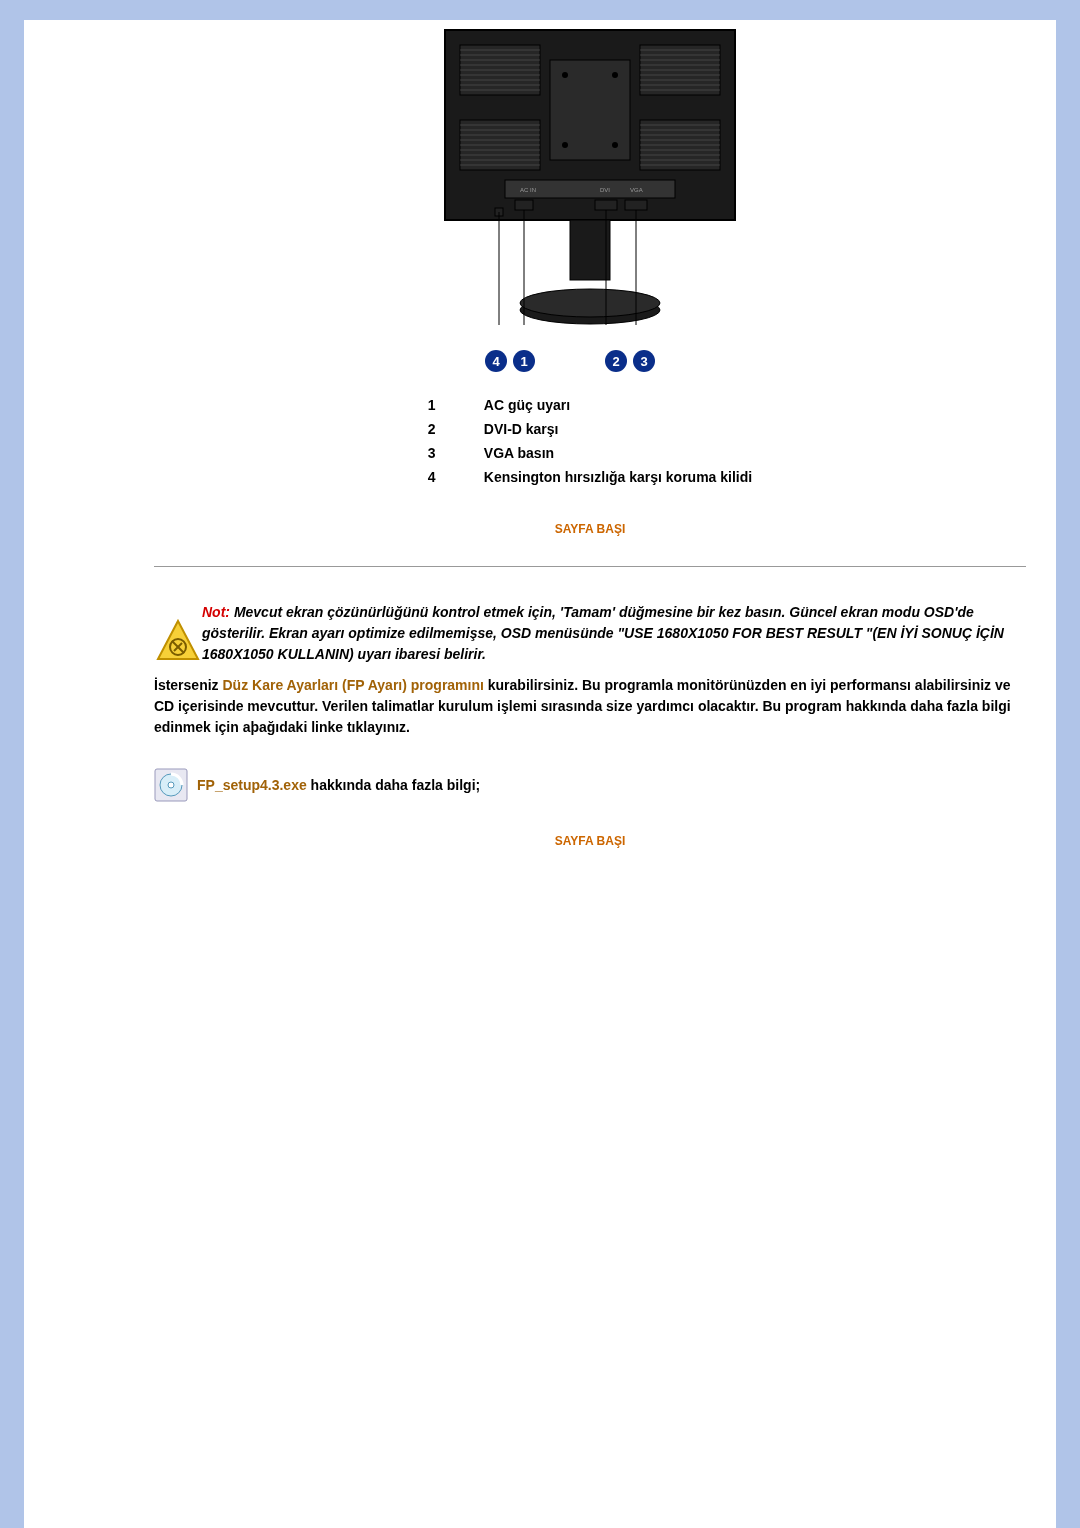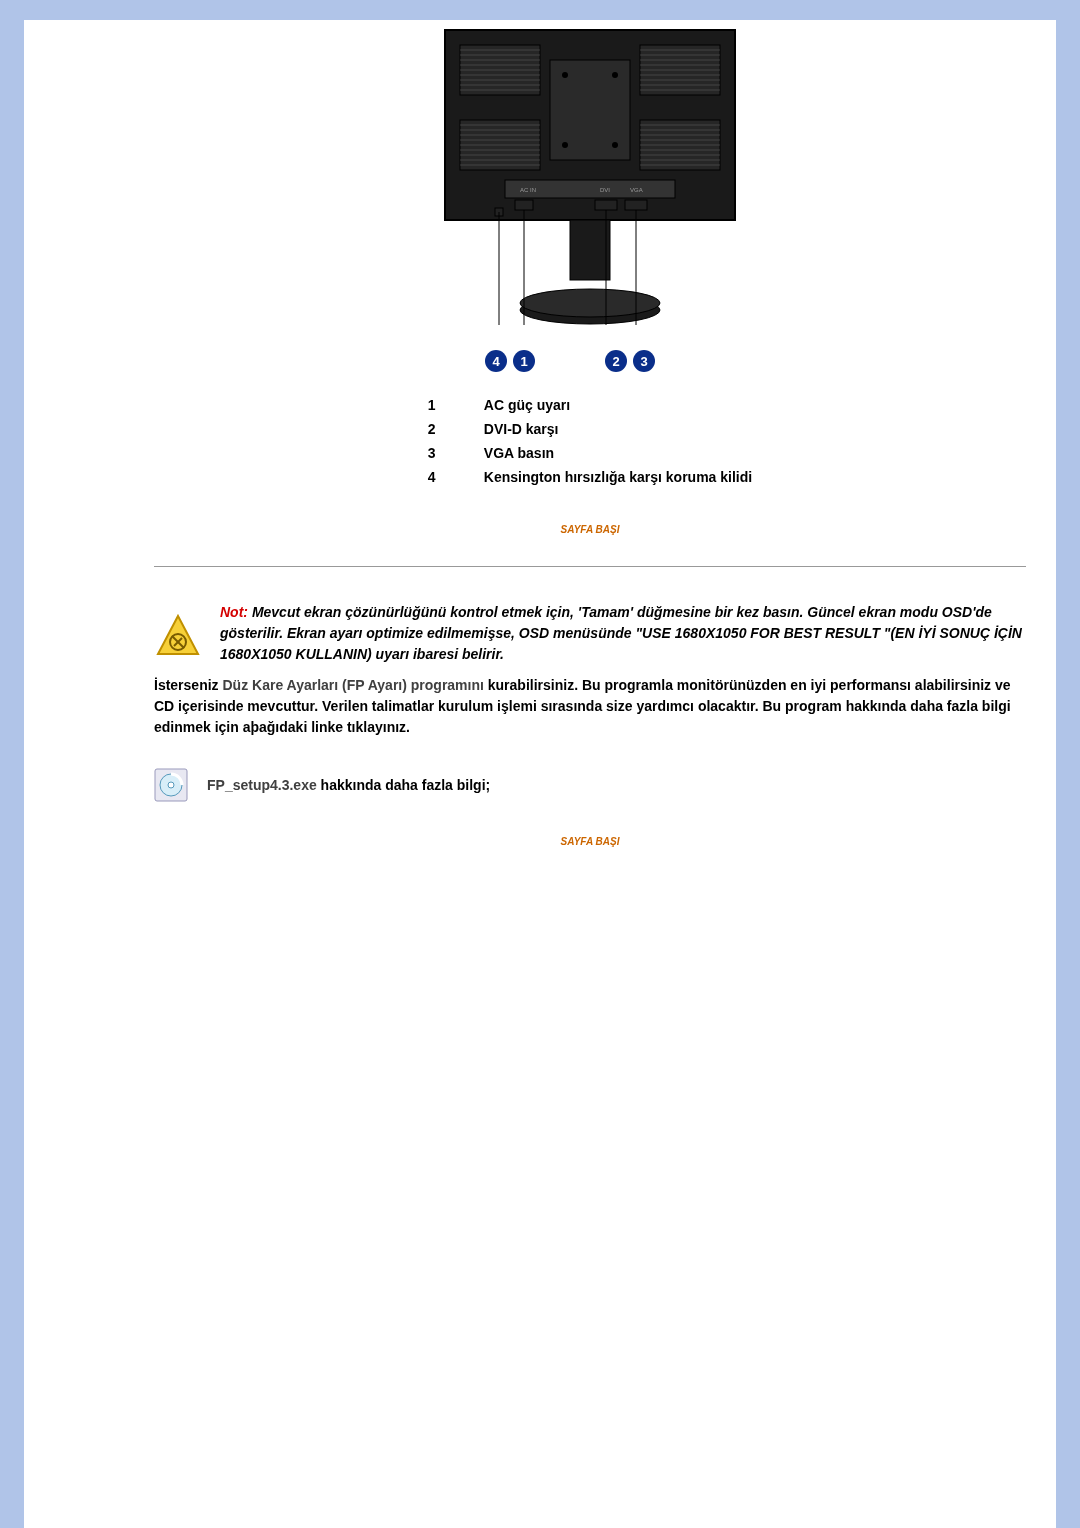--- a/index.html
+++ b/index.html
@@ -76,70 +76,68 @@
     width: 30px;
   }
   .top-link {
     text-align: center;
     margin: 30px 0;
   }
   .top-link a {
     color: #cc6600;
     font-weight: bold;
     text-decoration: none;
-    font-size: 10px;
-    font-style: italic;
+    font-size: 12px;
   }
   hr {
     border: none;
     border-top: 1px solid #999;
     margin: 10px 0 35px 0;
   }
   h2.section {
     color: #0066cc;
     font-size: 15px;
     font-weight: bold;
     margin: 10px 0 25px 0;
   }
   p.body-text {
     font-weight: bold;
     font-size: 14px;
     line-height: 1.5;
     margin: 10px 0 25px 0;
   }
   .note-block {
     display: flex;
-    align-items: center;
-    gap: 18px;
+    align-items: flex-end;
     margin: 4px 0;
   }
   .note-icon {
     width: 48px;
     height: 48px;
     flex-shrink: 0;
     margin-top: 4px;
   }
   .note-text {
     font-style: italic;
     font-weight: bold;
     font-size: 14px;
     line-height: 1.5;
   }
   .note-text .not-label {
     color: #d40000;
   }
   .link-blue {
-    color: #404040;
+    color: #a16207;
     font-weight: bold;
     text-decoration: none;
   }
   .fp-block {
     display: flex;
     align-items: center;
-    gap: 19px;
+    gap: 9px;
     margin: 30px 0;
   }
   .fp-icon {
     width: 34px;
     height: 34px;
     flex-shrink: 0;
   }
   .fp-text {
     font-weight: bold;
     font-size: 14px;

